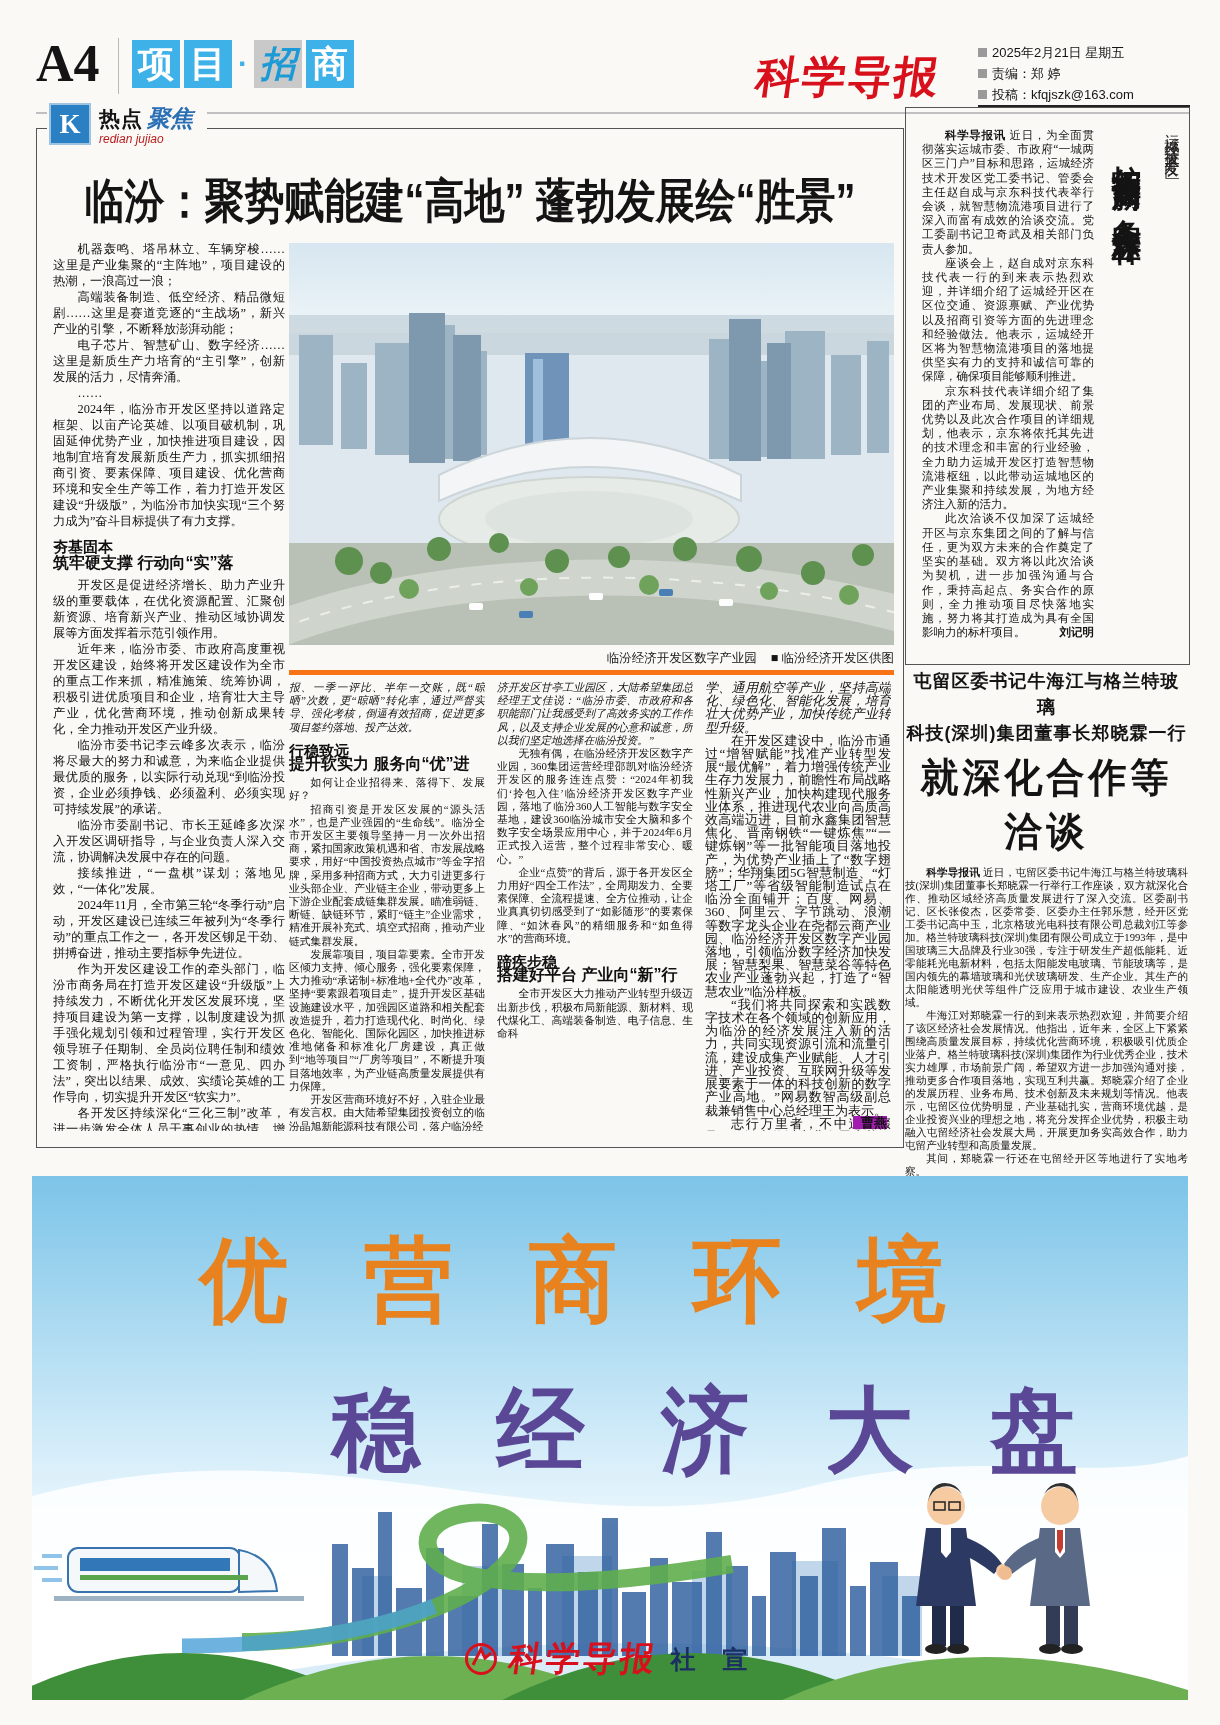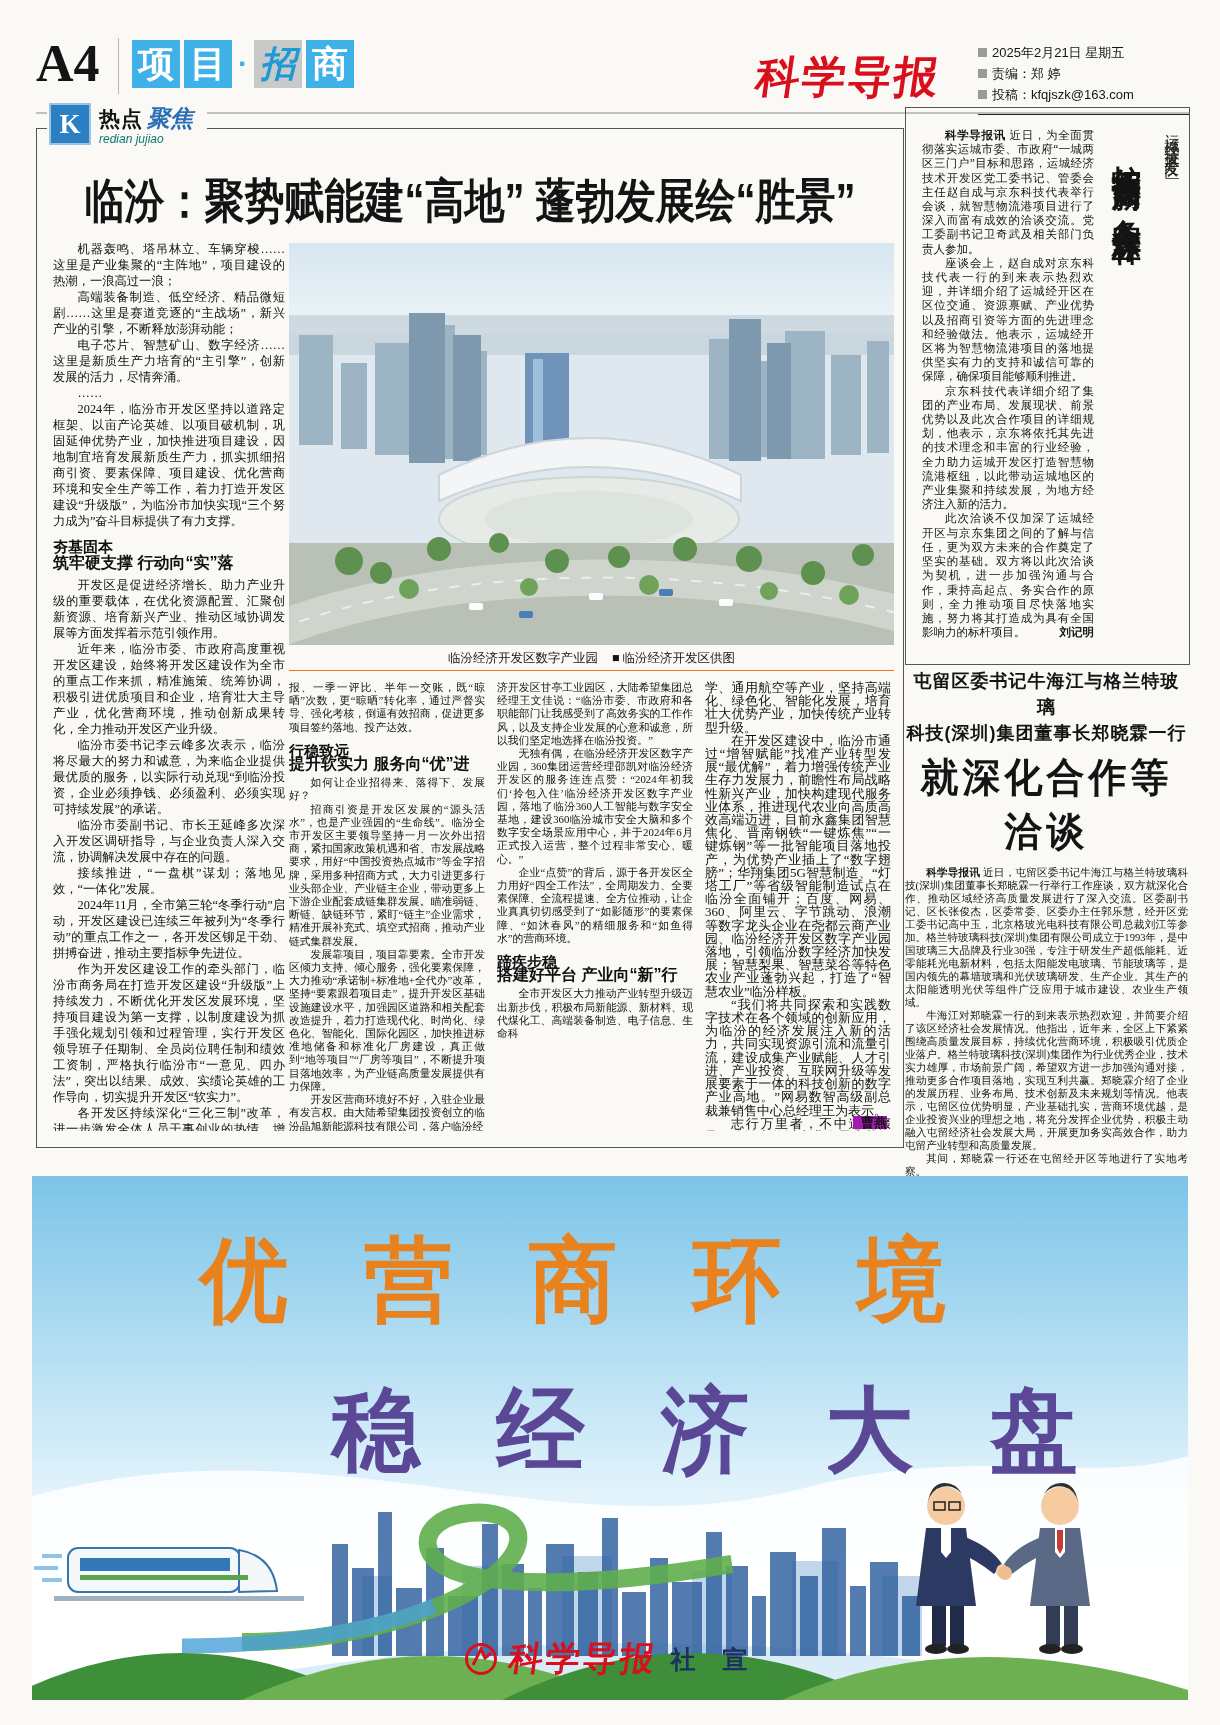--- a/index.html
+++ b/index.html
@@ -13,47 +13,47 @@
           font-size:52px;font-weight:700;line-height:56px;}
   .hdr-div{position:absolute;left:82px;top:4px;width:1px;height:56px;background:#b8b8b8;}
   .section-tag{position:absolute;left:96px;top:6px;display:flex;align-items:center;}
   .sq{display:inline-block;width:48px;height:48px;background:#3eb1e8;color:#fff;font-weight:900;
       font-size:36px;line-height:48px;text-align:center;margin-right:4px;}
   .sq.dot{background:none;color:#3eb1e8;width:14px;font-size:30px;}
   .sq.alt{background:#c9c9c9;color:#1d9ad6;font-family:"Liberation Serif","DejaVu Serif",serif;font-style:italic;}
   .masthead{position:absolute;right:250px;top:14px;color:#d8101c;font-size:44px;font-weight:900;
             font-family:"Liberation Serif","DejaVu Serif",serif;transform:skewX(-8deg);letter-spacing:2px;}
   .hdr-info{position:absolute;right:0;top:8px;width:212px;font-size:13px;line-height:21px;
-            border-bottom:2px solid #222;padding-bottom:8px;}
+            border-bottom:2px solid #222;padding-bottom:0;}
   .hdr-info .row{white-space:nowrap;}
   .bullet-sq{display:inline-block;width:9px;height:9px;background:#9a9a9a;margin-right:5px;}
   .header-rule{position:absolute;left:36px;top:112px;right:30px;border-top:2px solid #c0c0c0;}
 
   
   .main-box{position:absolute;left:36px;top:128px;width:866px;height:1018px;border:1px solid #555;}
   .hot-label{position:absolute;left:10px;top:-26px;background:#faf9f6;display:flex;padding:0 14px 0 2px;}
   .k-badge{width:38px;height:38px;background:#2b7fc3;color:#fff;text-align:center;line-height:38px;
            font-size:27px;font-weight:900;font-family:"Liberation Serif","DejaVu Serif",serif;border:2px solid #9ec4e2;}
   .hot-text{margin-left:8px;}
   .hot-cn{font-size:21px;font-weight:900;letter-spacing:1px;}
   .hot-blue{font-size:23px;font-weight:700;color:#2b6fb5;font-family:"Liberation Serif","DejaVu Serif",serif;
             font-style:italic;margin-left:4px;}
-  .hot-py{font-size:12px;color:#0f766e;font-style:italic;margin-top:-2px;}
+  .hot-py{font-size:12px;color:#b91c1c;font-style:italic;margin-top:-2px;}
   .main-headline{position:absolute;left:12px;right:12px;top:40px;margin:0;text-align:center;
                  font-size:40px;font-weight:900;letter-spacing:0px;transform:scaleY(1.18);transform-origin:center top;
                  white-space:nowrap;}
   .photo{position:absolute;left:252px;top:114px;width:605px;height:402px;background:#dfe8ee;overflow:hidden;}
-  .caption{position:absolute;left:252px;top:521px;width:605px;text-align:center;font-size:12.5px;
-           font-family:"Liberation Serif","DejaVu Serif",serif;border-bottom:1px solid #f97316;padding-bottom:3px;}
+  .caption{position:absolute;left:252px;top:521px;width:605px;text-align:right;font-size:12.5px;
+           font-family:"Liberation Serif","DejaVu Serif",serif;border-bottom:5px solid #f97316;padding-bottom:3px;}
   .caption .credit{margin-left:14px;}
 
   .col{position:absolute;font-family:"Liberation Serif","DejaVu Serif",serif;text-align:justify;
        overflow:hidden;color:#101010;}
   .col p{margin:0;text-indent:2em;}
-  .col p.cont{text-indent:0;}
+  .col p.cont{text-indent:0;font-style:italic;}
   .col1{left:16px;top:112px;width:232px;height:890px;font-size:12.3px;line-height:16px;}
   .col2{left:252px;top:552px;width:196px;height:450px;font-size:10.8px;line-height:13.2px;}
   .col3{left:460px;top:552px;width:196px;height:450px;font-size:10.8px;line-height:13.2px;}
   .col4{left:668px;top:552px;width:186px;height:450px;font-size:13px;line-height:13.2px;}
   .sec-t{font-family:"Liberation Sans","DejaVu Sans",sans-serif;font-weight:700;font-size:15px;
          text-indent:0 !important;margin-top:10px !important;}
   .sec-s{font-family:"Liberation Sans","DejaVu Sans",sans-serif;font-weight:700;font-size:16px;
          text-indent:0 !important;margin-bottom:6px !important;}
   .col .byline-pin{position:absolute;right:4px;bottom:2px;background:#a21caf;font-weight:700;
                    font-family:"Liberation Sans","DejaVu Sans",sans-serif;padding-left:8px;text-indent:0;}

